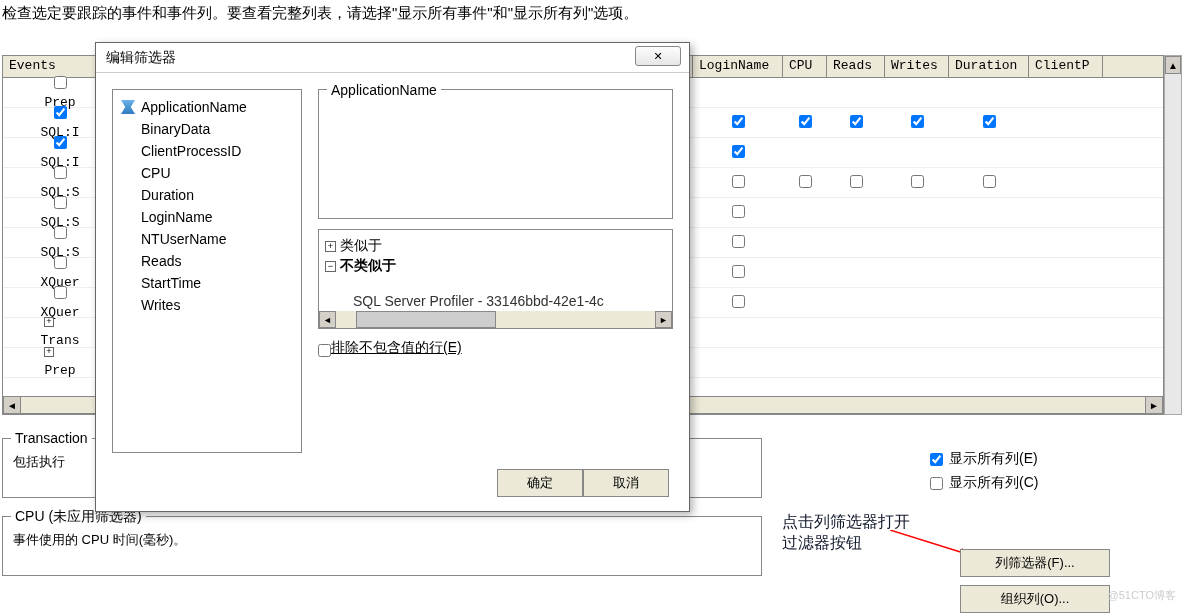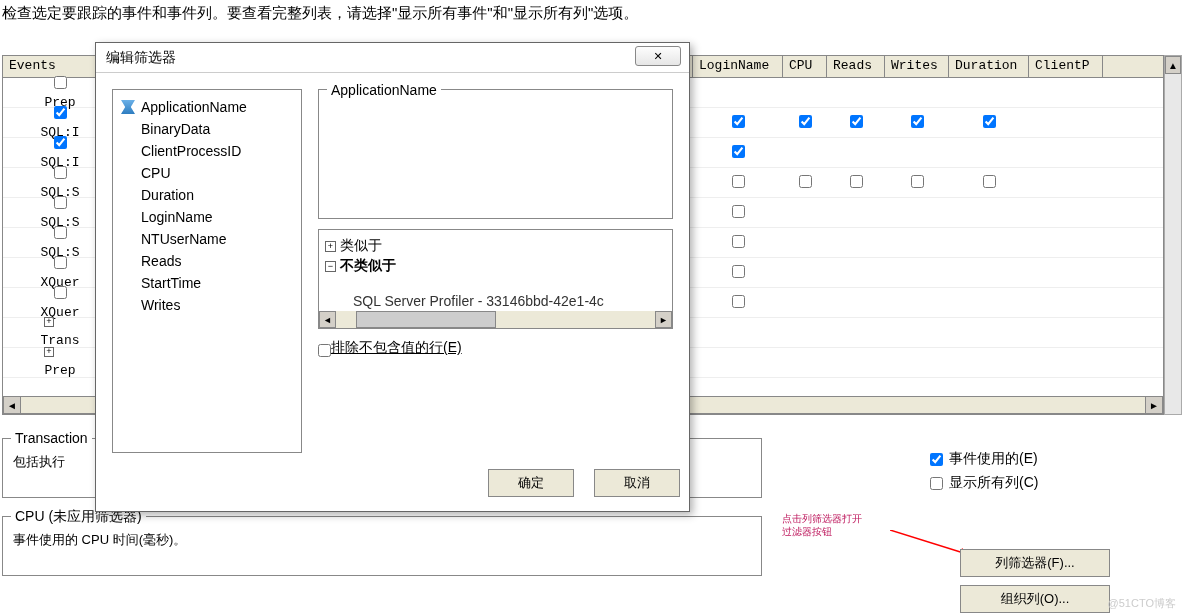--- a/index.html
+++ b/index.html
@@ -34,21 +34,21 @@
 .gbox { position: absolute; border: 1px solid #888; padding: 14px 10px 10px 10px; }
 .gbox .legend { position: absolute; top: -9px; left: 8px; background: #fff; padding: 0 4px; font-size: 14px; }
 .gb-transactions { left: 2px; top: 438px; width: 760px; height: 60px; }
 .gb-cpu { left: 2px; top: 516px; width: 760px; height: 60px; }
 .right-options { position:absolute; left: 930px; top: 450px; }
 .right-options label { display: flex; align-items: center; gap: 6px; margin-bottom: 6px; font-size: 14px; }
 .btn { background: #ece9d8; border: 1px solid #888; padding: 4px 14px; font-size: 13px; cursor: pointer; min-width: 150px; text-align: center; }
 .btn-row { position: absolute; display: flex; gap: 14px; }
 .btn-filter { left: 960px; top: 549px; }
 .btn-org { left: 960px; top: 585px; }
-.red-note { position: absolute; left: 782px; top: 512px; color: #be185d; font-size: 10px; line-height: 1.3; }
+.red-note { position: absolute; left: 782px; top: 512px; color: #0f172a; font-size: 16px; line-height: 1.3; }
 .red-arrow { position: absolute; left: 890px; top: 530px; width: 90px; height: 30px; pointer-events:none;}
 
 
 .dialog { position: absolute; left: 95px; top: 42px; width: 595px; height: 470px; background: #fff; border: 1px solid #666; box-shadow: 3px 3px 8px rgba(0,0,0,0.3); }
 .dlg-title { height: 30px; border-bottom: 1px solid #ccc; display: flex; align-items: center; padding: 0 10px; font-size: 14px; position:relative;}
 .dlg-close { position:absolute; right:8px; top:3px; width: 46px; height: 20px; border: 1px solid #888; border-radius: 3px; background: linear-gradient(#fdfdfd,#e6e6e6); display:flex;align-items:center;justify-content:center;font-size:11px;cursor:pointer;}
 .dlg-body { display: flex; padding: 16px 16px 0 16px; gap: 16px; height: 380px; }
 .col-list { width: 190px; border: 1px solid #888; padding: 6px 4px; overflow: auto; }
 .col-list .item { padding: 3px 6px 3px 24px; font-size: 14px; cursor: default; white-space: nowrap; position:relative;}
 .col-list .item.selected { background: transparent; color: #000; }
@@ -57,23 +57,23 @@
 .desc-box { border: 1px solid #888; padding: 12px 10px 10px 10px; position: relative; height: 130px; font-size: 14px; line-height: 1.5; }
 .desc-box .legend { position: absolute; top: -10px; left: 8px; background: #fff; padding: 0 4px; }
 .tree-box { border: 1px solid #888; height: 100px; padding: 6px; font-size: 14px; position:relative; overflow:hidden;}
 .tree-row { display:flex; align-items:center; gap:4px; padding:1px 0;}
 .tree-toggle { width: 11px; height: 11px; border: 1px solid #666; display:inline-flex;align-items:center;justify-content:center;font-size:9px;line-height:1;}
 .tree-child { padding-left: 28px; color:#333;margin-top:16px; }
 .tree-hscroll{position:absolute;left:0;right:0;bottom:0;height:17px;background:#ece9d8;display:flex;}
 .tree-hscroll .arrow{width:17px;height:17px;border:1px solid #888;background:#d4d0c8;display:flex;align-items:center;justify-content:center;font-size:9px;}
 .tree-hscroll .thumb{width:140px;background:#cdcdcd;border:1px solid #888;margin-left:20px;}
 .exclude-row { display:flex;align-items:flex-end;font-size:14px;text-decoration:underline; }
-.dlg-buttons { position:absolute; right: 9px; bottom: 14px; display:flex; gap: 20px; }
+.dlg-buttons { position:absolute; right: 20px; bottom: 14px; display:flex; }
 .dlg-buttons .btn { min-width: 86px; }
-.watermark{position:absolute;right:8px;bottom:2px;color:#ccc;font-size:11px;}
+.watermark{position:absolute;right:8px;bottom:10px;color:#ccc;font-size:11px;}
 </style>
 </head>
 <body>
 
 <div class="intro">检查选定要跟踪的事件和事件列。要查看完整列表，请选择"显示所有事件"和"显示所有列"选项。</div>
 
 <div class="grid-wrap">
   <div class="grid-header">
     <div class="hcell col-events">Events</div>
     <div class="hcell col-mid"></div>
@@ -263,21 +263,21 @@
 </div>
 
 <div class="gbox gb-cpu">
   <div class="legend">CPU (未应用筛选器)</div>
   <div>事件使用的 CPU 时间(毫秒)。</div>
 </div>
 
 <div class="right-options">
   <label>
       <input type="checkbox" class="chk" id="chk-ev" checked="" style="">
-      <span>事件使用的(E)</span>
+      <span>显示所有列(E)</span>
     </label>
   <label>
       <input type="checkbox" class="chk" id="chk-col" style="">
       <span>显示所有列(C)</span>
     </label>
 </div>
 
 <div class="red-note">
   <div>点击列筛选器打开</div>
   <div>过滤器按钮</div>

